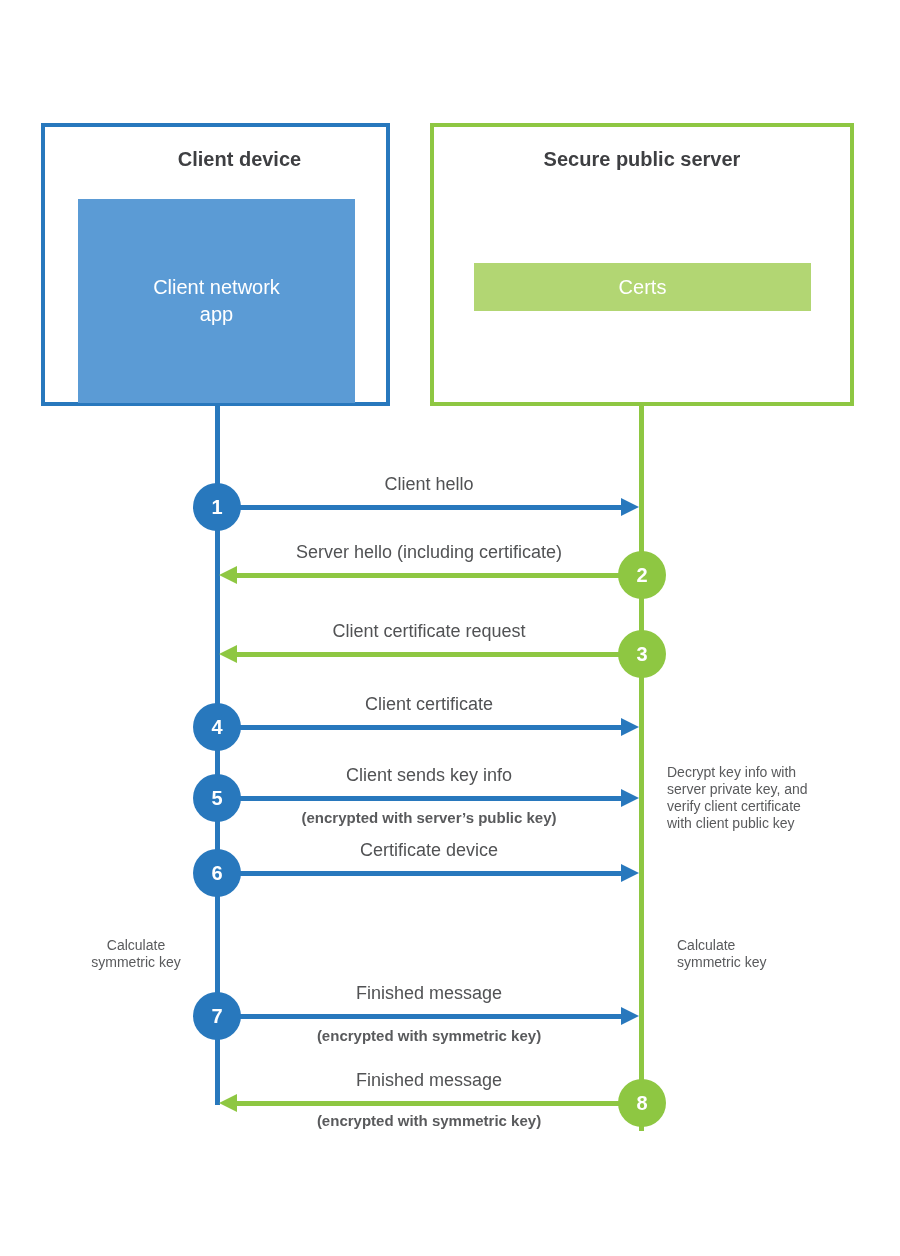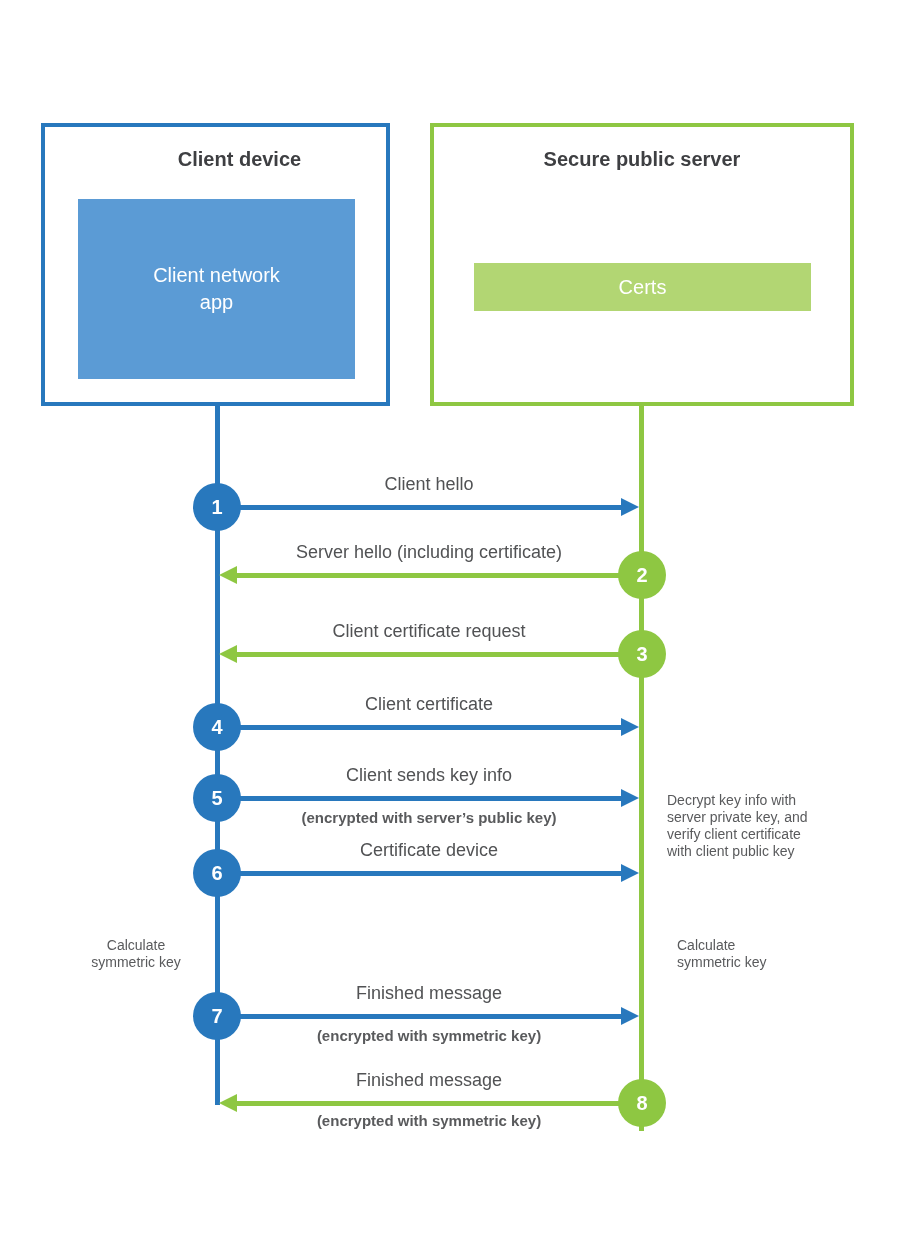--- a/index.html
+++ b/index.html
@@ -11,21 +11,21 @@
   .page-title{left:37px;top:28px;font-size:27px;font-weight:300;color:#57585c;letter-spacing:.2px;}
 
   
   .entity-box{box-sizing:border-box;background:#ffffff;}
   .client-box{left:41px;top:123px;width:349px;height:283px;border:4px solid #2878bd;}
   .server-box{left:430px;top:123px;width:424px;height:283px;border:4px solid #8ec742;}
   .entity-title{top:148px;font-size:20px;font-weight:700;color:#3e3f42;text-align:center;}
   .client-title{left:41px;width:349px;margin-left:24px;}
   .server-title{left:430px;width:424px;}
 
-  .client-app{left:78px;top:199px;width:277px;height:180px;background:#5b9bd5;
+  .client-app{left:78px;top:199px;width:277px;height:204px;background:#5b9bd5;
               display:flex;align-items:center;justify-content:center;text-align:center;
               color:#ffffff;font-size:20px;line-height:27px;}
   .server-bar{left:474px;width:337px;height:48px;background:#b2d673;
               display:flex;align-items:center;justify-content:center;
               color:#ffffff;font-size:20px;}
 
   
   .lifeline{width:5px;}
   .lifeline.blue{left:215px;background:#2878bd;}
   .lifeline.green{left:639px;background:#8ec742;}
@@ -43,21 +43,21 @@
   .head{width:0;height:0;border-top:9px solid transparent;border-bottom:9px solid transparent;z-index:2;}
   .head.right{border-left:18px solid #2878bd;left:621px;}
   .head.left{border-right:18px solid #8ec742;left:219px;}
 
   
   .msg-label{left:179px;width:500px;text-align:center;font-size:18px;color:#515254;}
   .msg-sub{left:179px;width:500px;text-align:center;font-size:15px;color:#595a5c;font-weight:bold;}
 
   
   .note{font-size:14px;line-height:17px;color:#595a5c;}
-  .note-decrypt{left:667px;top:764px;width:170px;text-align:left;margin-top:28px;}
+  .note-decrypt{left:667px;top:764px;width:170px;text-align:left;}
   .note-calc-left{left:86px;top:937px;width:100px;text-align:center;}
   .note-calc-right{left:677px;top:937px;width:120px;text-align:left;}
 </style>
 </head>
 <body>
 
 <div id="canvas">
 
 
   <div class="abs entity-box client-box"></div>

